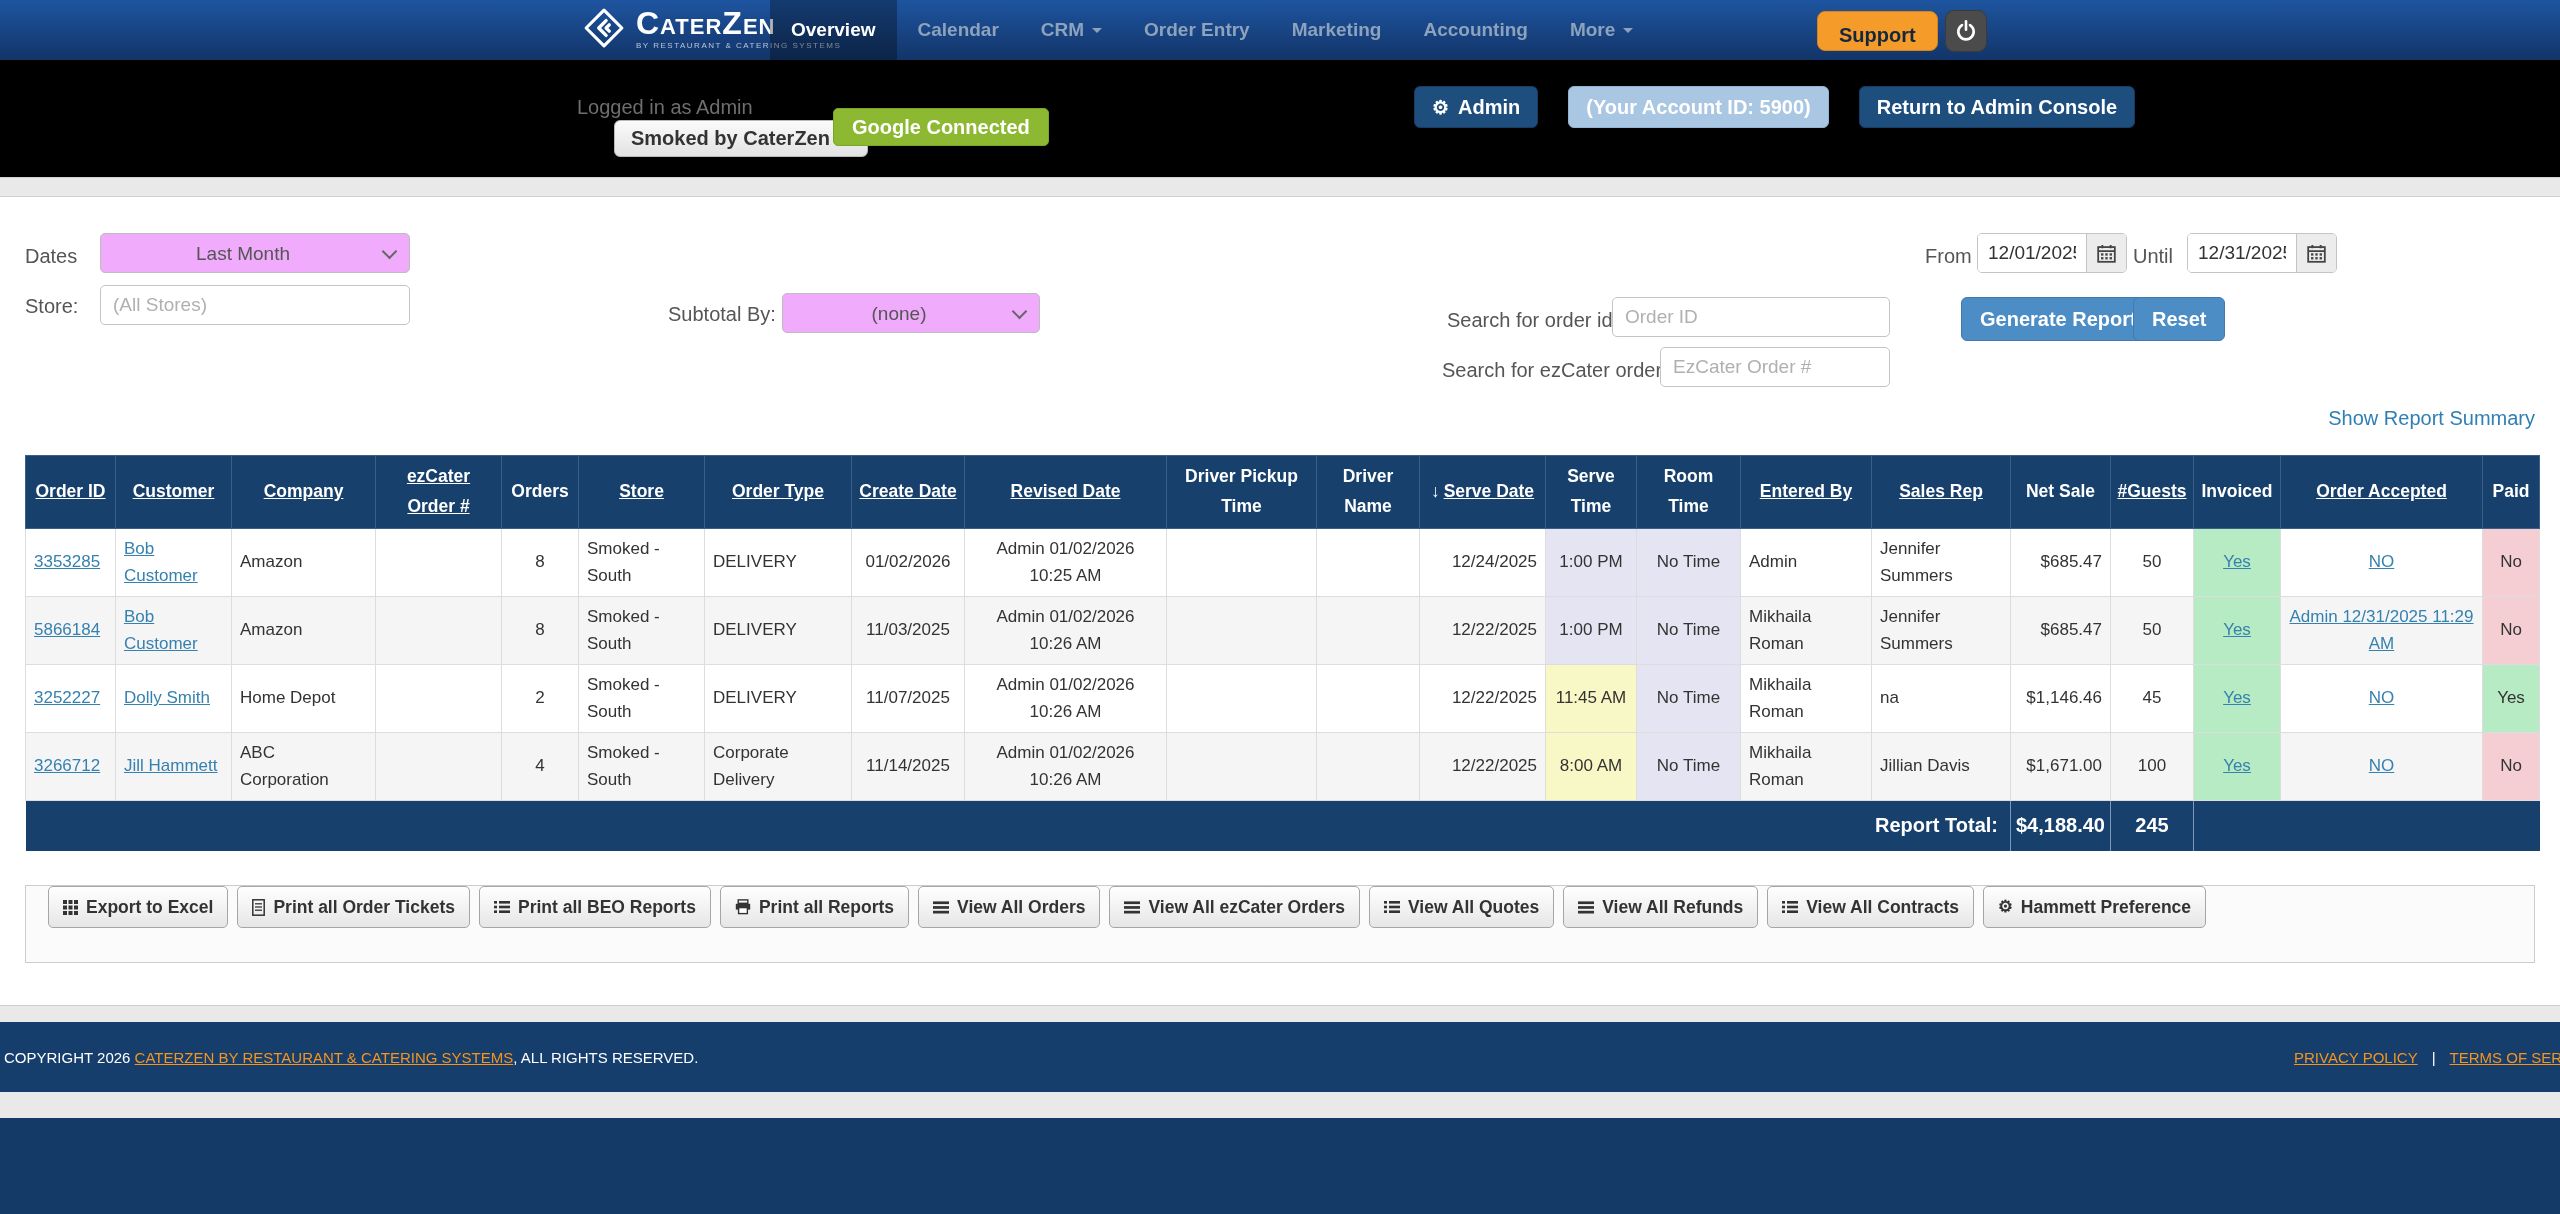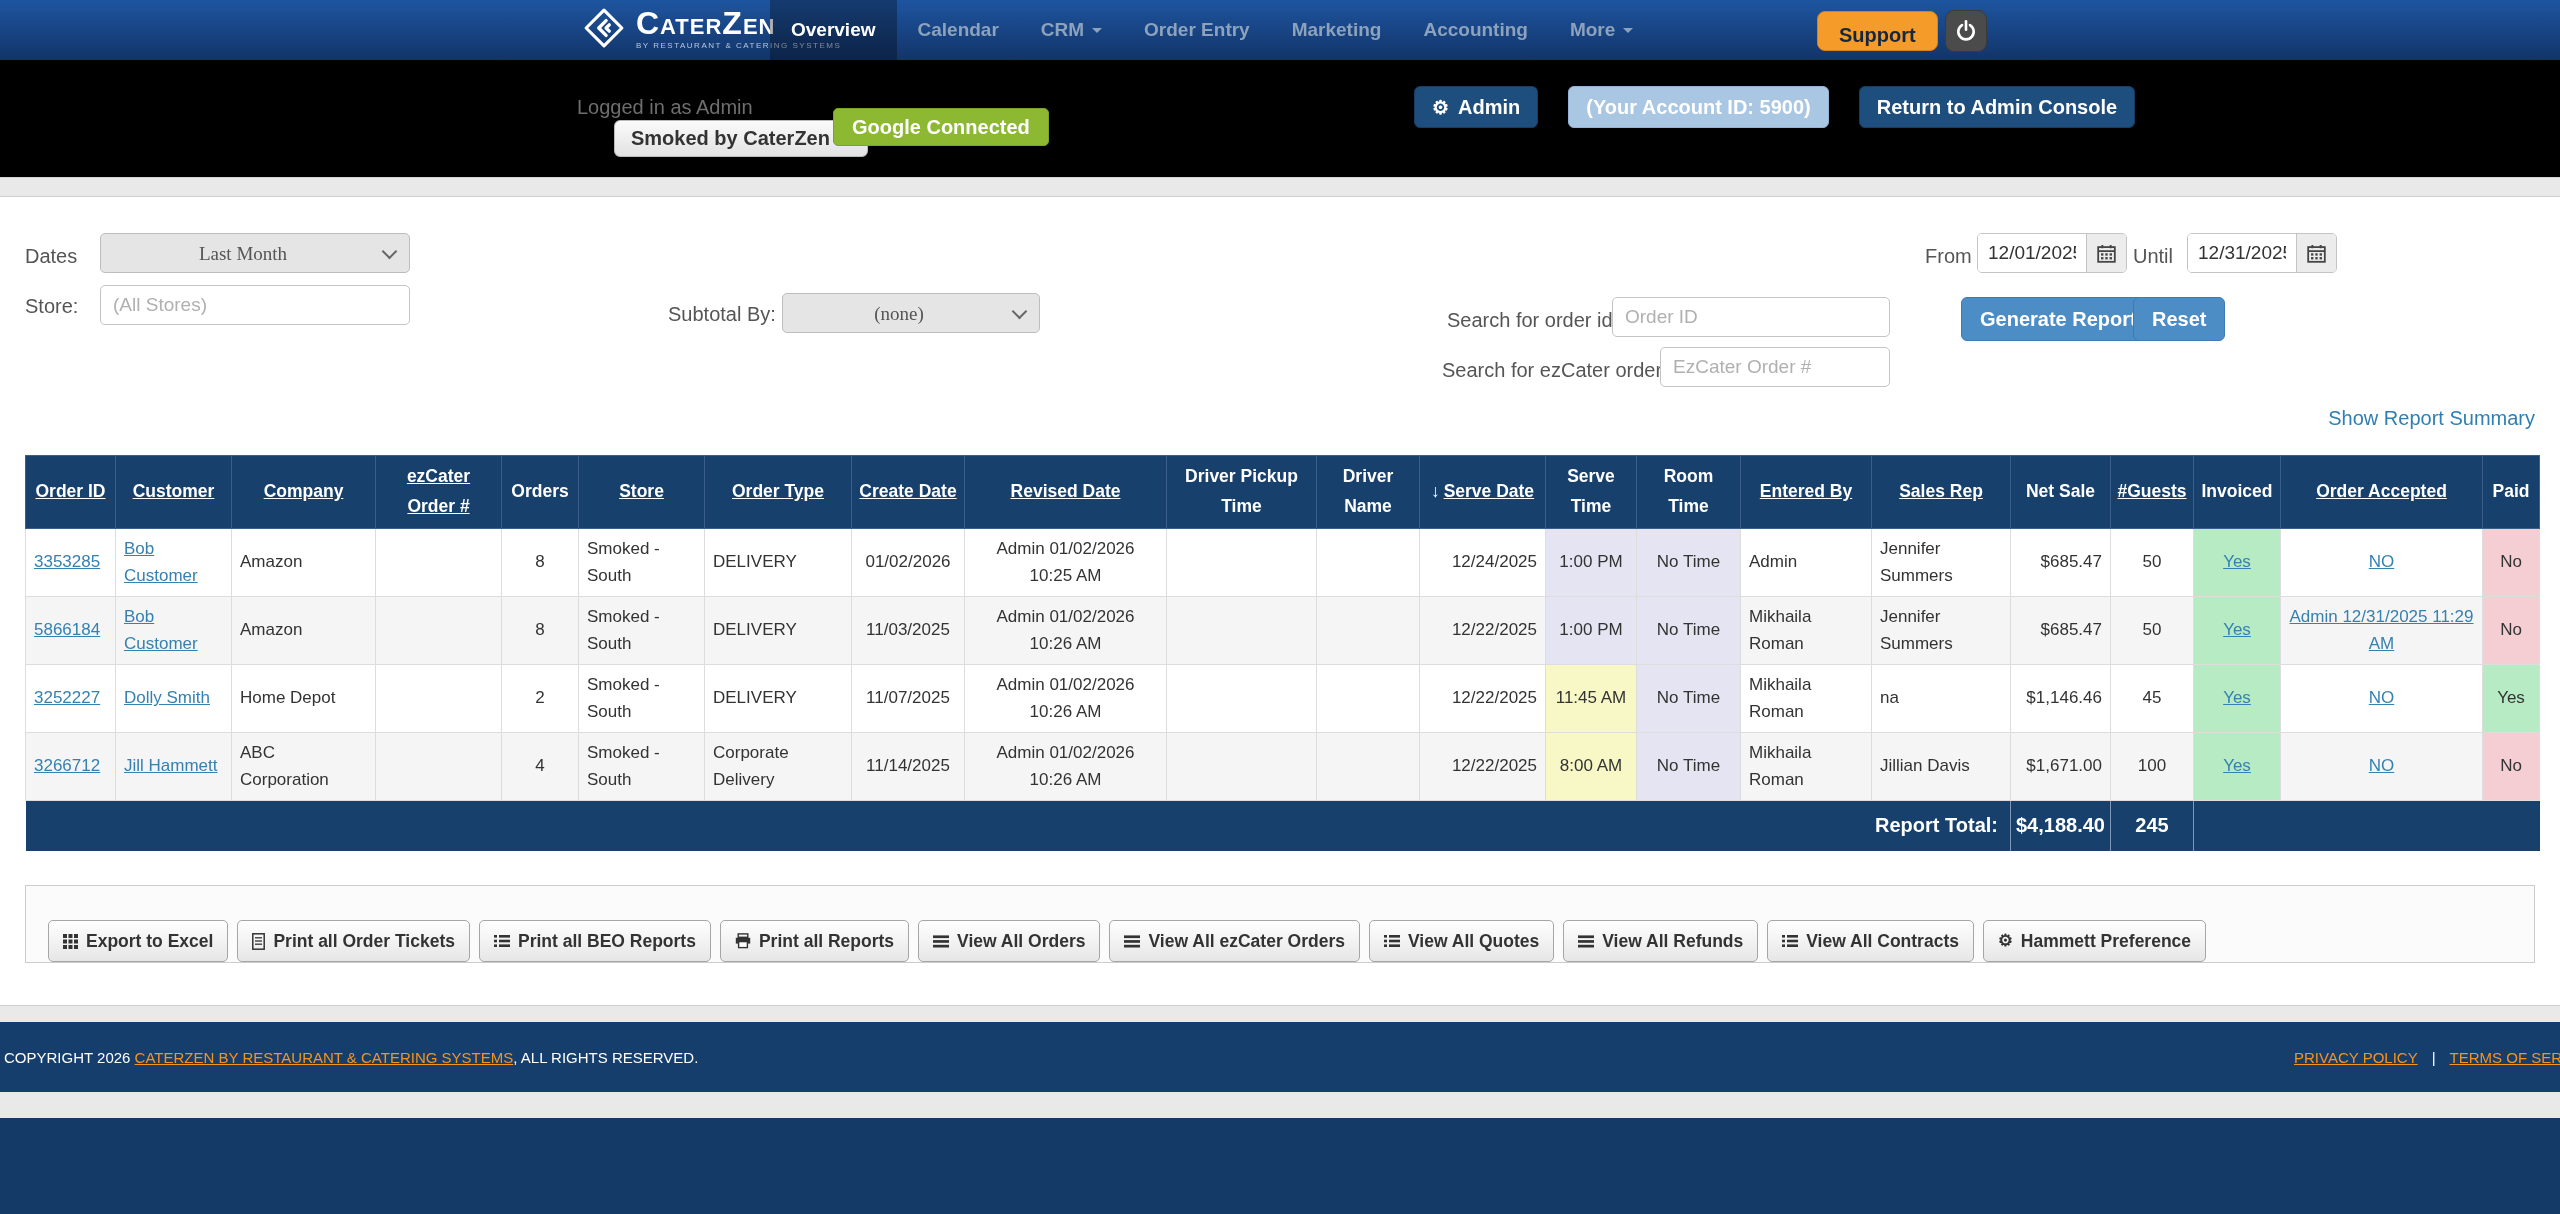--- a/index.html
+++ b/index.html
@@ -62,21 +62,21 @@
   .btn-lightblue { background:#a9c6e3; border-color:#93b4d6; }
   .gear-char { font-size:0.95em; line-height:1; }
 
   
   .content { position:absolute; top:196px; left:0; right:0; height:810px; background:#fff; border-top:1px solid #cfcfcf; border-bottom:1px solid #cfcfcf; }
   .fld-label { position:absolute; font-size:20px; color:#555; white-space:nowrap; }
   .sel-wrap { position:absolute; }
   .sel-wrap select {
     width:100%; height:40px; appearance:none; -webkit-appearance:none;
     border:1px solid #bdbdbd; border-radius:5px; font-size:19px; color:#555;
-    text-align-last:center; background:#e5e5e5; padding:0 34px 0 10px; font-family:Liberation Serif, serif; cursor:pointer;
+    text-align-last:center; background:#f0abfc; padding:0 34px 0 10px; font-family:Liberation Sans, sans-serif; cursor:pointer;
   }
   .sel-wrap::after {
     content:""; position:absolute; right:15px; top:13px; width:9px; height:9px;
     border-right:2px solid #666; border-bottom:2px solid #666; transform:rotate(45deg); pointer-events:none;
   }
   .txt-input {
     position:absolute; height:40px; border:1px solid #c4c4c4; border-radius:5px;
     font-size:19px; padding:0 12px; color:#333; font-family:inherit; background:#fff;
   }
   .txt-input::placeholder { color:#b0b0b0; }
@@ -113,21 +113,21 @@
   .cell-link { color:#3581b0; text-decoration:underline; cursor:pointer; }
   .report-table tfoot td { background:#17406d; color:#fff; height:50px; font-weight:bold; font-size:20px; border:none; }
   .tot-label { text-align:right; padding-right:12px; }
   .tot-net { text-align:center; border-left:1px solid #7d98b8 !important; border-right:1px solid #7d98b8 !important; }
   .tot-guests { text-align:center; border-right:1px solid #7d98b8 !important; }
 
   
   .actions-bar {
     position:absolute; left:25px; right:25px; top:688px; height:78px;
     background:#fbfbfb; border:1px solid #ccc;
-    display:flex; align-items:flex-end; padding:0 22px; gap:9px;
+    display:flex; align-items:flex-start; padding:0 22px; gap:9px;
   }
   .action-btn {
     height:42px; background:linear-gradient(#ffffff,#e6e6e6); border:1px solid #a6a6a6; border-radius:5px;
     font-size:17.5px; font-weight:bold; color:#333; padding:0 14px;
     display:flex; align-items:center; gap:8px; font-family:inherit; cursor:pointer; white-space:nowrap;
   }
   .action-btn .ic { display:flex; align-items:center; }
 
   
   .footer { position:absolute; top:1022px; left:0; right:0; height:70px; background:#163e6c; color:#fff; font-size:15px; }

